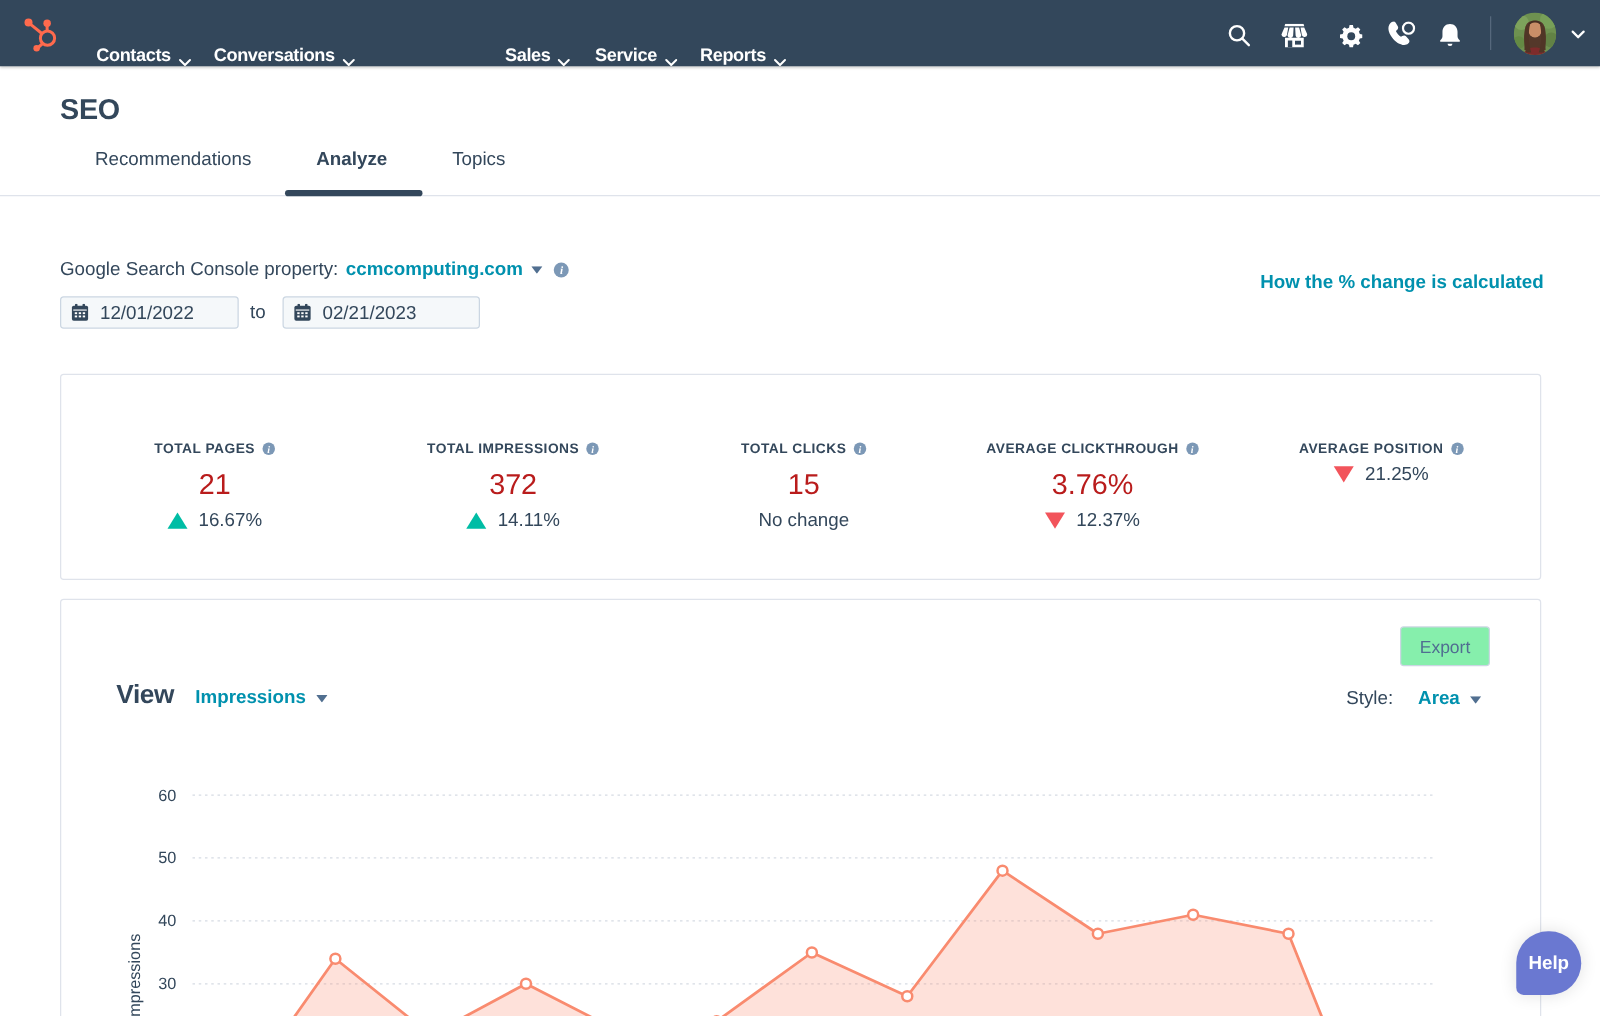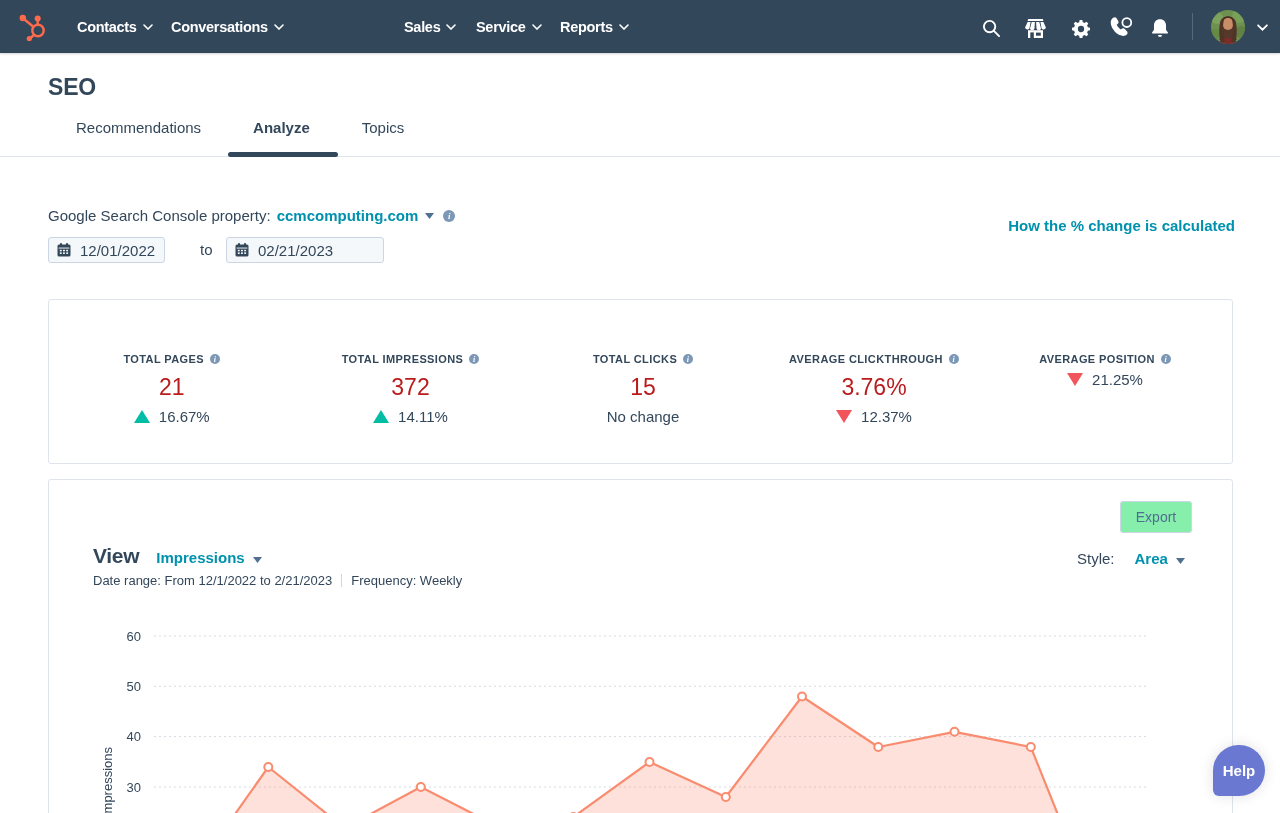--- a/index.html
+++ b/index.html
@@ -2,21 +2,21 @@
 <html><head>
 <meta charset="utf-8">
 <style>
   * { margin:0; padding:0; box-sizing:border-box; }
   html,body { width:1280px; height:813px; overflow:hidden; background:#fff;
     font-family:"Liberation Sans", sans-serif; }
   .abs { position:absolute; }
   body { position:relative; }
   
   #nav { position:absolute; left:0; top:0; width:1280px; height:53px; background:#33475b; box-shadow:0 1px 2px rgba(0,0,0,0.18); }
-  .navitem { position:absolute; top:0; height:53px; display:flex; align-items:center; gap:6px; color:#fff; font-size:14.5px; font-weight:700; letter-spacing:-0.3px; }
+  .navitem { position:absolute; top:0; height:53px; display:flex; align-items:flex-end; gap:6px; color:#fff; font-size:14.5px; font-weight:700; letter-spacing:-0.3px; }
   .navcaret { width:10px; height:6px; }
   
   #seo { position:absolute; left:48px; top:74px; font-size:23px; font-weight:700; color:#33475b; letter-spacing:-0.2px;}
   #tabs { position:absolute; left:76px; top:119px; display:flex; gap:52px; font-size:15px; color:#33475b; }
   #tabline { position:absolute; left:0; top:156px; width:1280px; height:1px; background:#dfe3eb; }
   #tabunderline { position:absolute; left:228px; top:152px; width:110px; height:5px; border-radius:3px; background:#33475b; }
   
   #proprow { position:absolute; left:48px; top:207px; font-size:15px; color:#33475b; display:flex; align-items:center; }
   .teal { color:#0091ae; font-weight:700; }
   #howlink { position:absolute; right:45px; top:217px; font-size:15px; font-weight:700; color:#0091ae; }
@@ -149,21 +149,21 @@
 <div id="proprow">
   <span>Google Search Console property:</span>
   <span class="teal" style="margin-left:6px">ccmcomputing.com</span>
   <svg style="margin-left:7px" width="9" height="6" viewBox="0 0 9 6">
       <path d="M0 0h9L4.5 6z" fill="#516f90"></path>
     </svg>
   <span class="infodot" style="width:12px;height:12px;font-size:9px;margin-left:9px;">i</span>
 </div>
 <div id="howlink">How the % change is calculated</div>
 
-<div class="dateinput" style="left:48px;width:117px;">
+<div class="dateinput" style="left:48px;width:143px;">
   <svg style="margin-left:8px" width="14" height="14" viewBox="0 0 14 14">
       <rect x="0.5" y="1.5" width="13" height="12" rx="1.5" fill="#33475b"></rect>
       <rect x="3" y="0" width="2" height="3" rx="0.8" fill="#33475b"></rect>
       <rect x="9" y="0" width="2" height="3" rx="0.8" fill="#33475b"></rect>
       <rect x="1.6" y="4.6" width="10.8" height="0.9" fill="#fff"></rect>
       <g fill="#fff">
         <rect x="2.8" y="6.8" width="1.9" height="1.5"></rect>
         <rect x="6" y="6.8" width="1.9" height="1.5"></rect>
         <rect x="9.2" y="6.8" width="1.9" height="1.5"></rect>
         <rect x="2.8" y="9.4" width="1.9" height="1.5"></rect>
@@ -228,25 +228,20 @@
           <path d="M0 0h9L4.5 6z" fill="#516f90"></path>
         </svg></span>
   </div>
   <div id="stylerow">
     <span>Style:</span>
     <span><span class="teal">Area</span>
       <svg style="margin-left:4px" width="9" height="6" viewBox="0 0 9 6">
           <path d="M0 0h9L4.5 6z" fill="#516f90"></path>
         </svg></span>
   </div>
-  <div id="daterange">
-    <span>Date range: From 12/1/2022 to 2/21/2023</span>
-    <span class="sep"></span>
-    <span>Frequency: Weekly</span>
-  </div>
   <svg id="chart" style="position:absolute;left:0;top:137px;" width="1183" height="282" viewBox="0 0 1183 282">
     <g stroke="#d6dbe3" stroke-width="1" stroke-dasharray="2,3">
       <line x1="105" y1="19" x2="1098" y2="19"></line>
       <line x1="105" y1="69.3" x2="1098" y2="69.3"></line>
       <line x1="105" y1="119.6" x2="1098" y2="119.6"></line>
       <line x1="105" y1="170" x2="1098" y2="170"></line>
     </g>
     <g font-size="13" fill="#33475b" text-anchor="end">
       <text x="92" y="23.5">60</text>
       <text x="92" y="73.8">50</text>

